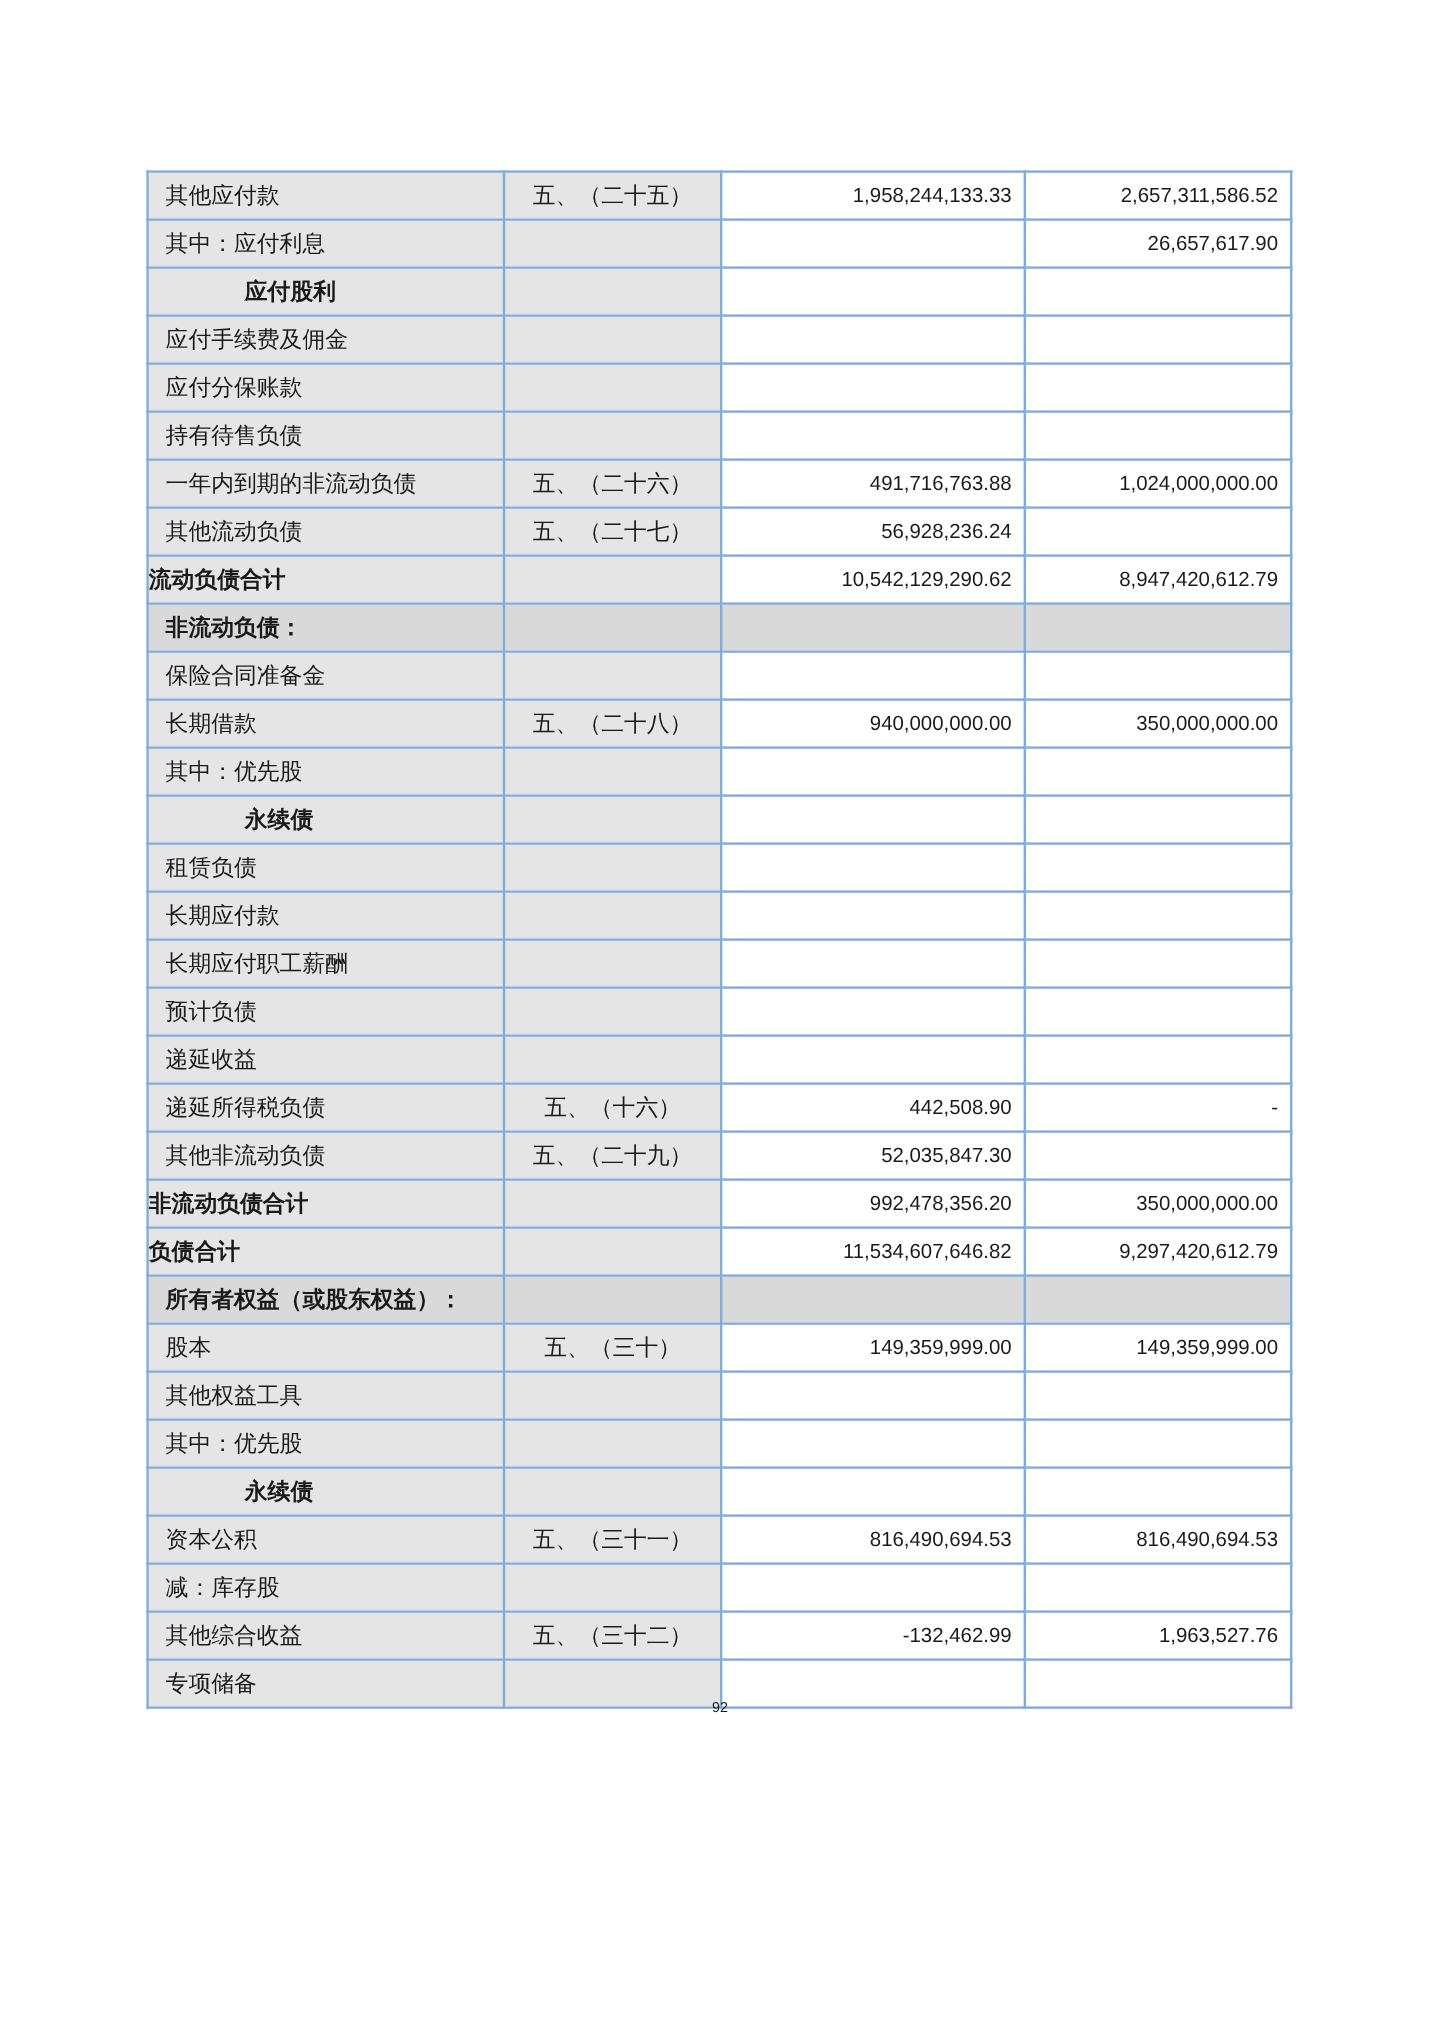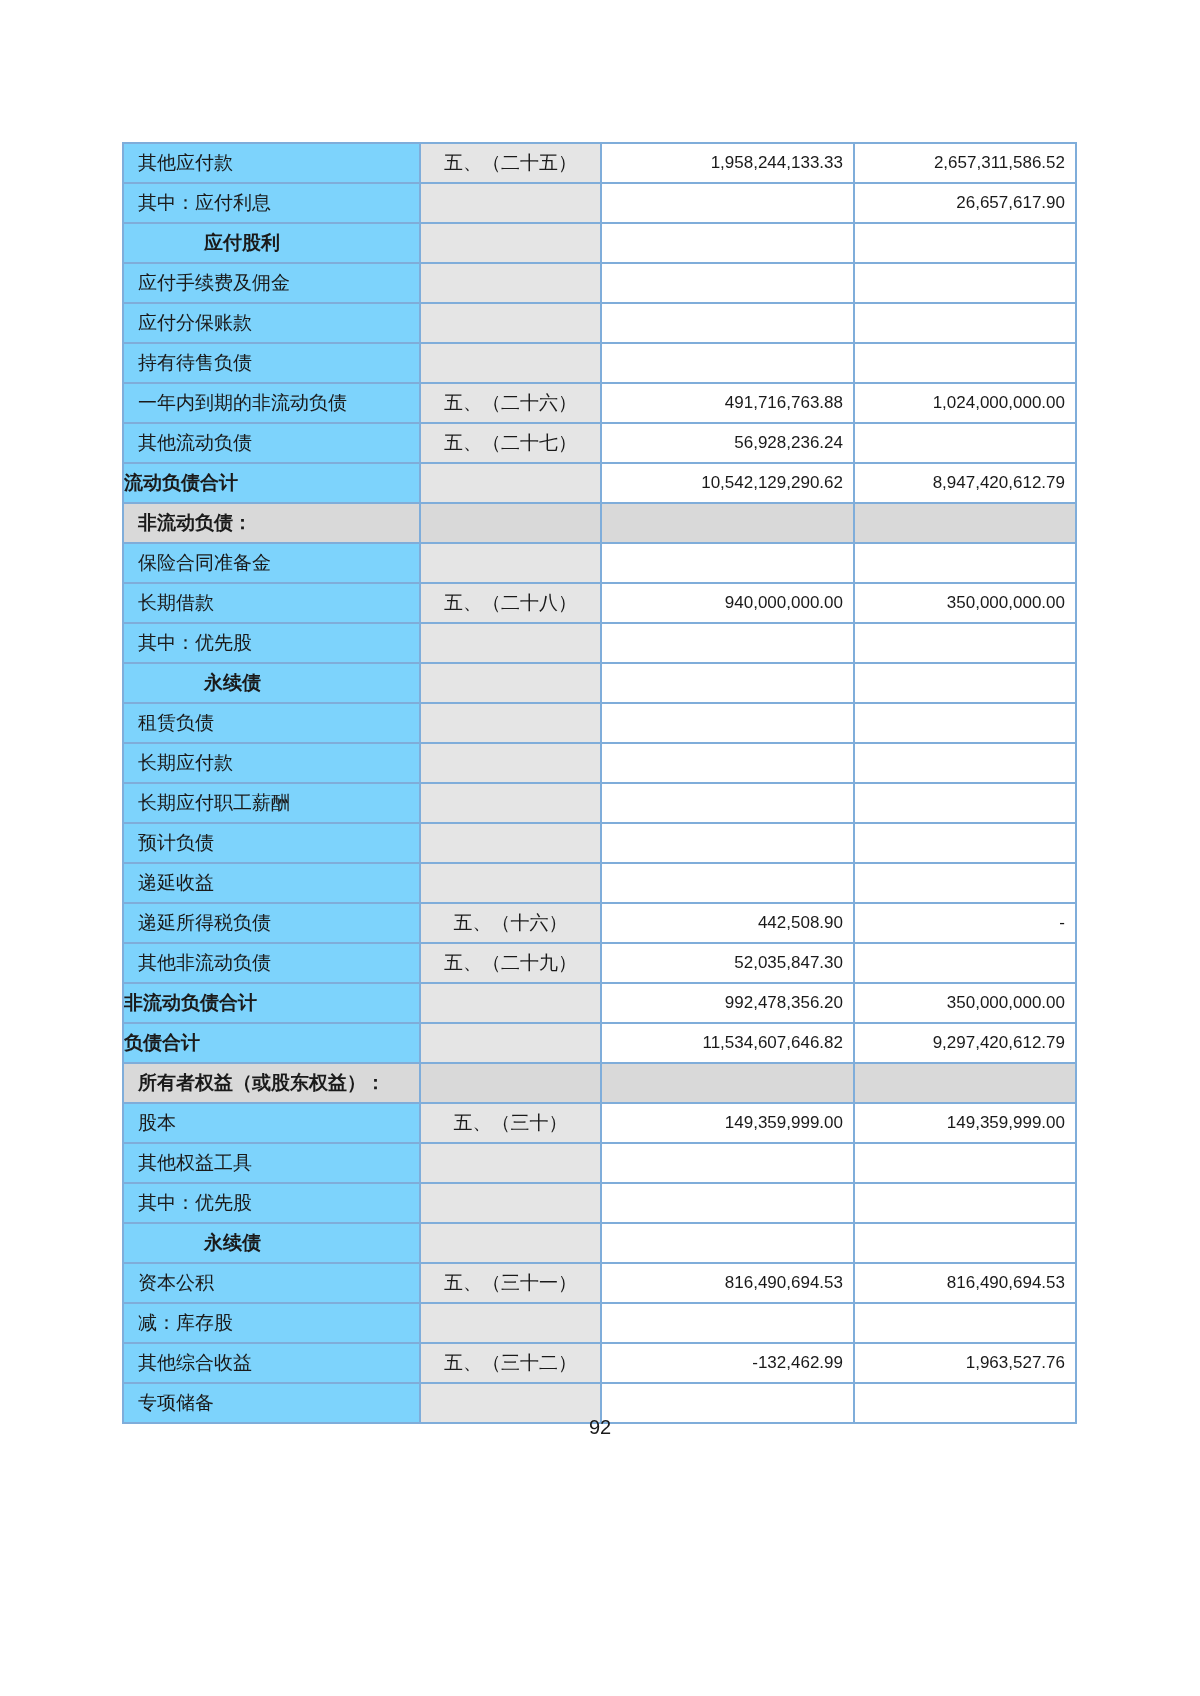--- a/index.html
+++ b/index.html
@@ -25,21 +25,21 @@
     width: 953px;
   }
   table.bs td {
     border: 2px solid #7fadda;
     height: 36px;
     overflow: hidden;
     white-space: nowrap;
     vertical-align: middle;
   }
   td.c-label {
-    background: #7dd3fc;
+    background: #e5e5e5;
     font-size: 19px;
     padding: 0 6px 0 14px;
   }
   td.c-note {
     background: #e5e5e5;
     text-align: center;
     font-size: 19px;
   }
   td.c-num {
     background: #ffffff;
@@ -61,21 +61,21 @@
     padding-left: 80px;
     font-weight: bold;
   }
   .page-number {
     position: absolute;
     top: 1416px;
     left: 0;
     width: 1200px;
     text-align: center;
     font-family: "Liberation Sans", "DejaVu Sans", sans-serif;
-    font-size: 20px;
+    font-size: 12px;
     color: #1a1a1a;
   }
 </style>
 </head>
 <body>
 
 <div class="sheet">
   <table class="bs">
     <colgroup>
       <col style="width:297px">

